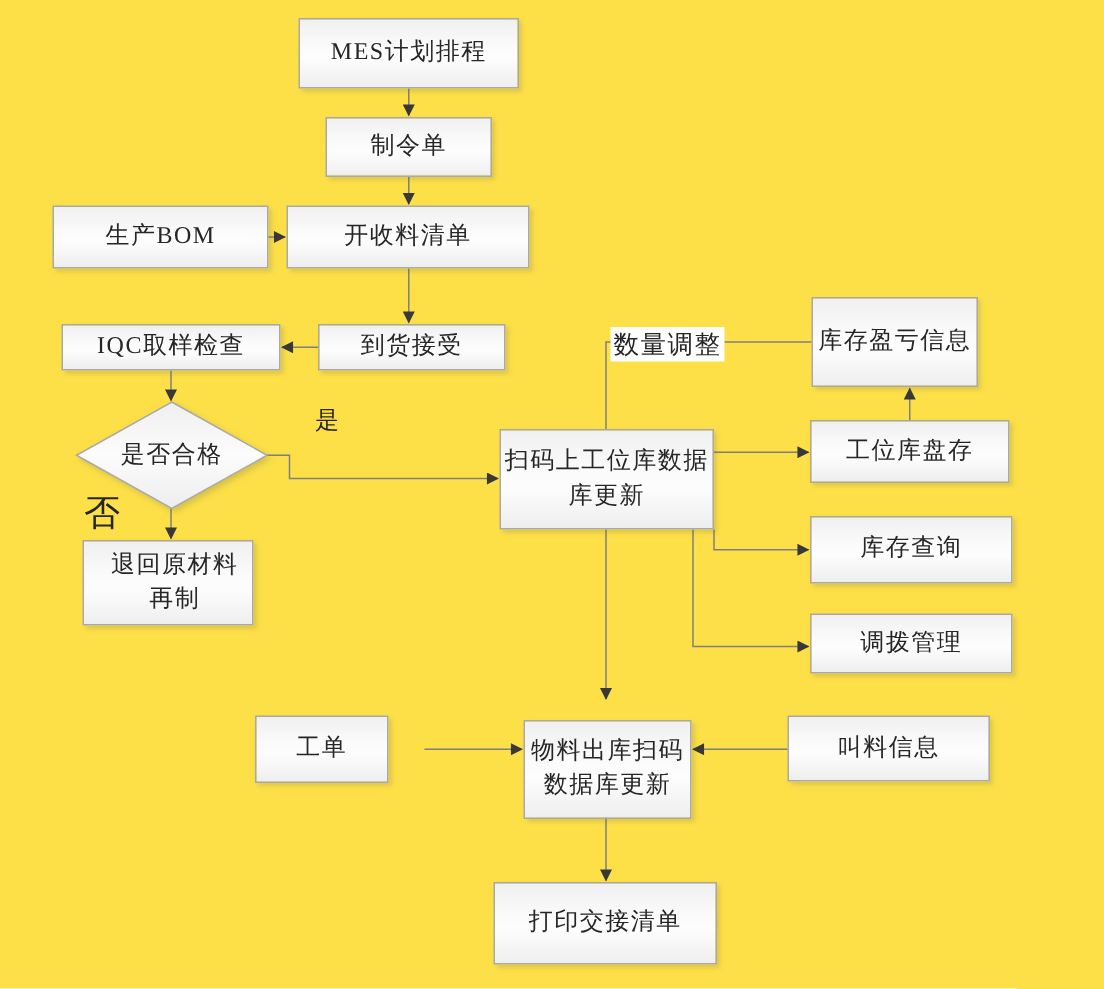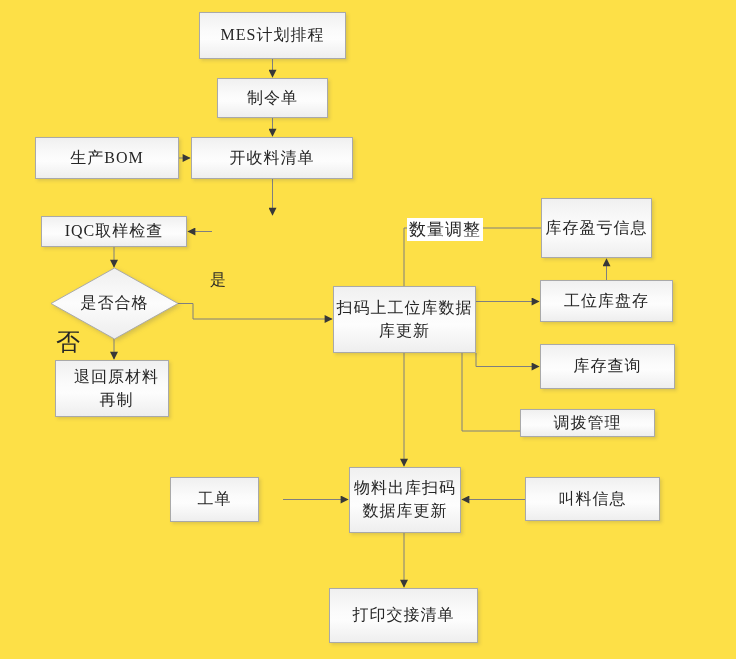--- a/index.html
+++ b/index.html
@@ -75,20 +75,23 @@
   </div>
 
   <div class="node" style="left:35px;top:137px;width:144px;height:42px;">
     <span>生产BOM</span>
   </div>
 
   <div class="node" style="left:191px;top:137px;width:162px;height:42px;">
     <span>开收料清单</span>
   </div>
 
+  <div class="node" style="left:212px;top:216px;width:125px;height:31px;">
+    <span>到货接受</span>
+  </div>
 
   <div class="node" style="left:41px;top:216px;width:146px;height:31px;">
     <span>IQC取样检查</span>
   </div>
 
   <div class="diamond-label">
     <span>是否合格</span>
   </div>
 
   <div class="node" style="left:55px;top:360px;width:114px;height:57px;padding-left:11px;">
@@ -104,29 +107,29 @@
   </div>
 
   <div class="node" style="left:540px;top:280px;width:133px;height:42px;">
     <span>工位库盘存</span>
   </div>
 
   <div class="node" style="left:540px;top:344px;width:135px;height:45px;">
     <span>库存查询</span>
   </div>
 
-  <div class="node" style="left:520px;top:409px;width:135px;height:28px;">
+  <div class="node" style="left:540px;top:409px;width:135px;height:40px;">
     <span>调拨管理</span>
   </div>
 
   <div class="node" style="left:170px;top:477px;width:89px;height:45px;">
     <span>工单</span>
   </div>
 
-  <div class="node" style="left:349px;top:467px;width:112px;height:66px;">
+  <div class="node" style="left:349px;top:480px;width:112px;height:66px;">
     <span>物料出库扫码数据库更新</span>
   </div>
 
   <div class="node" style="left:525px;top:477px;width:135px;height:44px;">
     <span>叫料信息</span>
   </div>
 
   <div class="node" style="left:329px;top:588px;width:149px;height:55px;">
     <span>打印交接清单</span>
   </div>

